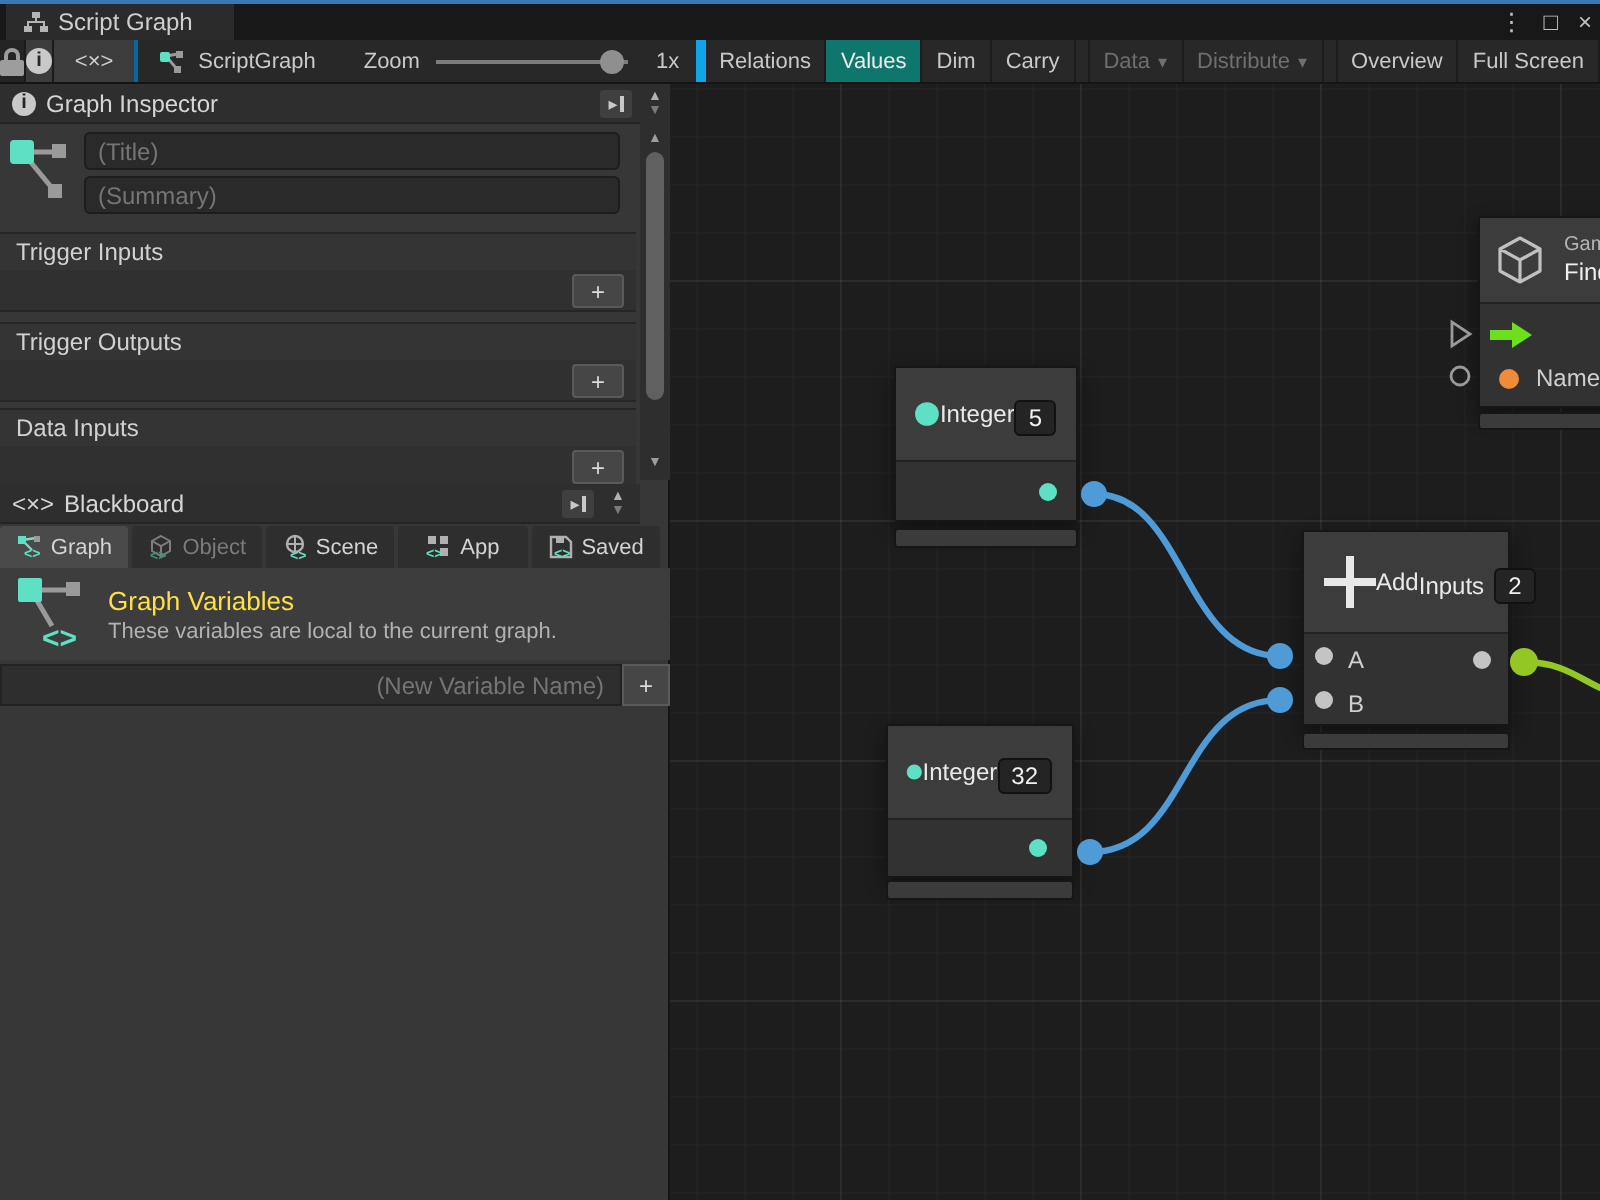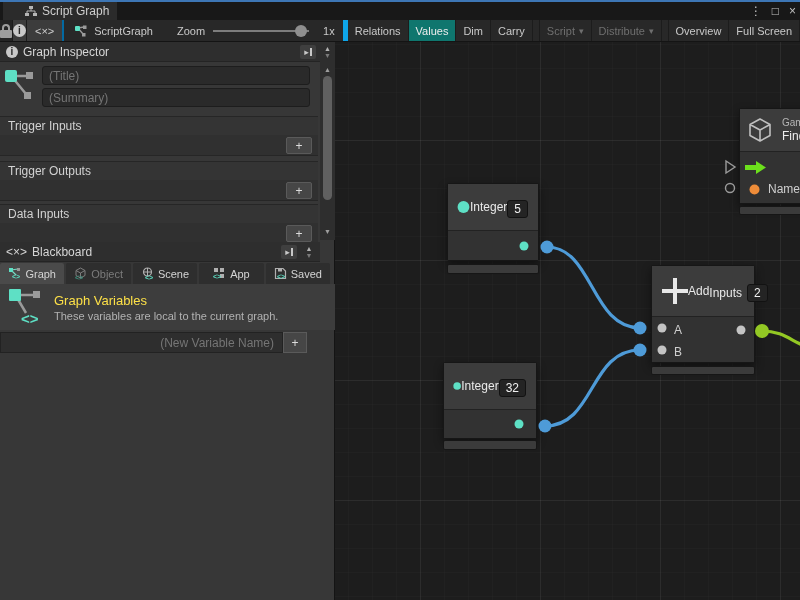--- a/index.html
+++ b/index.html
@@ -4,21 +4,21 @@
 <style>
   * { margin:0; padding:0; box-sizing:border-box; }
   html,body { width:800px; height:600px; overflow:hidden; background:#161616;
     font-family:"Liberation Sans", sans-serif; }
   #app { position:relative; width:800px; height:600px; overflow:hidden; }
 
   
   #titlebar { position:absolute; left:0; top:0; width:800px; height:20px; background:#181818; }
   #focusline { position:absolute; left:0; top:0; width:800px; height:2px; background:#3d76b5; }
   #doc-tab { position:absolute; left:3px; top:2px; width:114px; height:18px; background:#2b2b2b;
-    display:flex; align-items:center; padding-left:22px; gap:5px; }
+    display:flex; align-items:center; padding-left:9px; gap:5px; }
   #doc-tab .tab-title { color:#cfcfcf; font-size:12px; white-space:nowrap; }
   .win-controls { position:absolute; right:4px; top:2px; height:18px; display:flex; align-items:center; gap:10px; color:#c0c0c0; }
   .win-controls span { font-size:12px; line-height:18px; cursor:default; }
 
   
   #toolbar { position:absolute; left:0; top:20px; width:800px; height:22px; background:#282828;
     border-bottom:1px solid #141414; display:flex; align-items:stretch; color:#c9c9c9; font-size:11px; }
   .tb-cell { display:flex; align-items:center; justify-content:center; }
   #lock-cell { width:20px; background:#242424; }
   .lock-shackle { width:8px; height:6px; border:2px solid #9d9d9d; border-bottom:none; border-radius:4px 4px 0 0; margin:0 auto; }
@@ -69,21 +69,21 @@
   
   #bb-tabs { position:absolute; left:0; top:221px; width:330px; height:21px; display:flex; gap:2px; }
   .bb-tab { flex:1; background:#2e2e2e; display:flex; align-items:center; justify-content:center; gap:4px;
     color:#d4d4d4; font-size:11px; border-radius:2px 2px 0 0; cursor:default; }
   .bb-tab.active { background:#4a4a4a; }
   .bb-tab.disabled { color:#7b7b7b; }
   #bb-info { position:absolute; left:0; top:242px; width:335px; height:46px; background:#3d3d3d; display:flex; align-items:center; }
   #bb-info .txt { margin-left:10px; }
   #bb-info .h { color:#fde047; font-size:13px; }
   #bb-info .d { color:#b2b2b2; font-size:11px; margin-top:2px; }
-  #newvar-row { position:absolute; left:0; top:290px; width:307px; height:21px; display:flex; }
+  #newvar-row { position:absolute; left:0; top:290px; width:335px; height:21px; display:flex; }
   #newvar-input { flex:1; background:#2e2e2e; border:1px solid #222; color:#8a8a8a; font-size:12px; text-align:right;
     padding:0 8px; outline:none; font-family:"Liberation Sans",sans-serif; }
   #newvar-add { width:24px; background:#464646; border:1px solid #5a5a5a; color:#dcdcdc; font-size:12px;
     display:flex; align-items:center; justify-content:center; }
 
   
   #canvas { position:absolute; left:335px; top:42px; width:465px; height:558px; overflow:hidden; background-color:#1d1d1d;
     background-image:
       linear-gradient(rgba(255,255,255,0.05) 1px, transparent 1px),
       linear-gradient(90deg, rgba(255,255,255,0.05) 1px, transparent 1px),
@@ -176,21 +176,21 @@
           <span>Values</span>
         </div>
       <div class="tb-btn">
           <span>Dim</span>
         </div>
       <div class="tb-btn">
           <span>Carry</span>
         </div>
       <div class="tb-gap"></div>
       <div class="tb-btn disabled">
-        <span>Script</span>
+        <span>Data</span>
           <span class="dd">▾</span>
       </div>
       <div class="tb-btn disabled">
         <span>Distribute</span>
           <span class="dd">▾</span>
       </div>
       <div class="tb-gap"></div>
       <div class="tb-btn">
           <span>Overview</span>
         </div>

